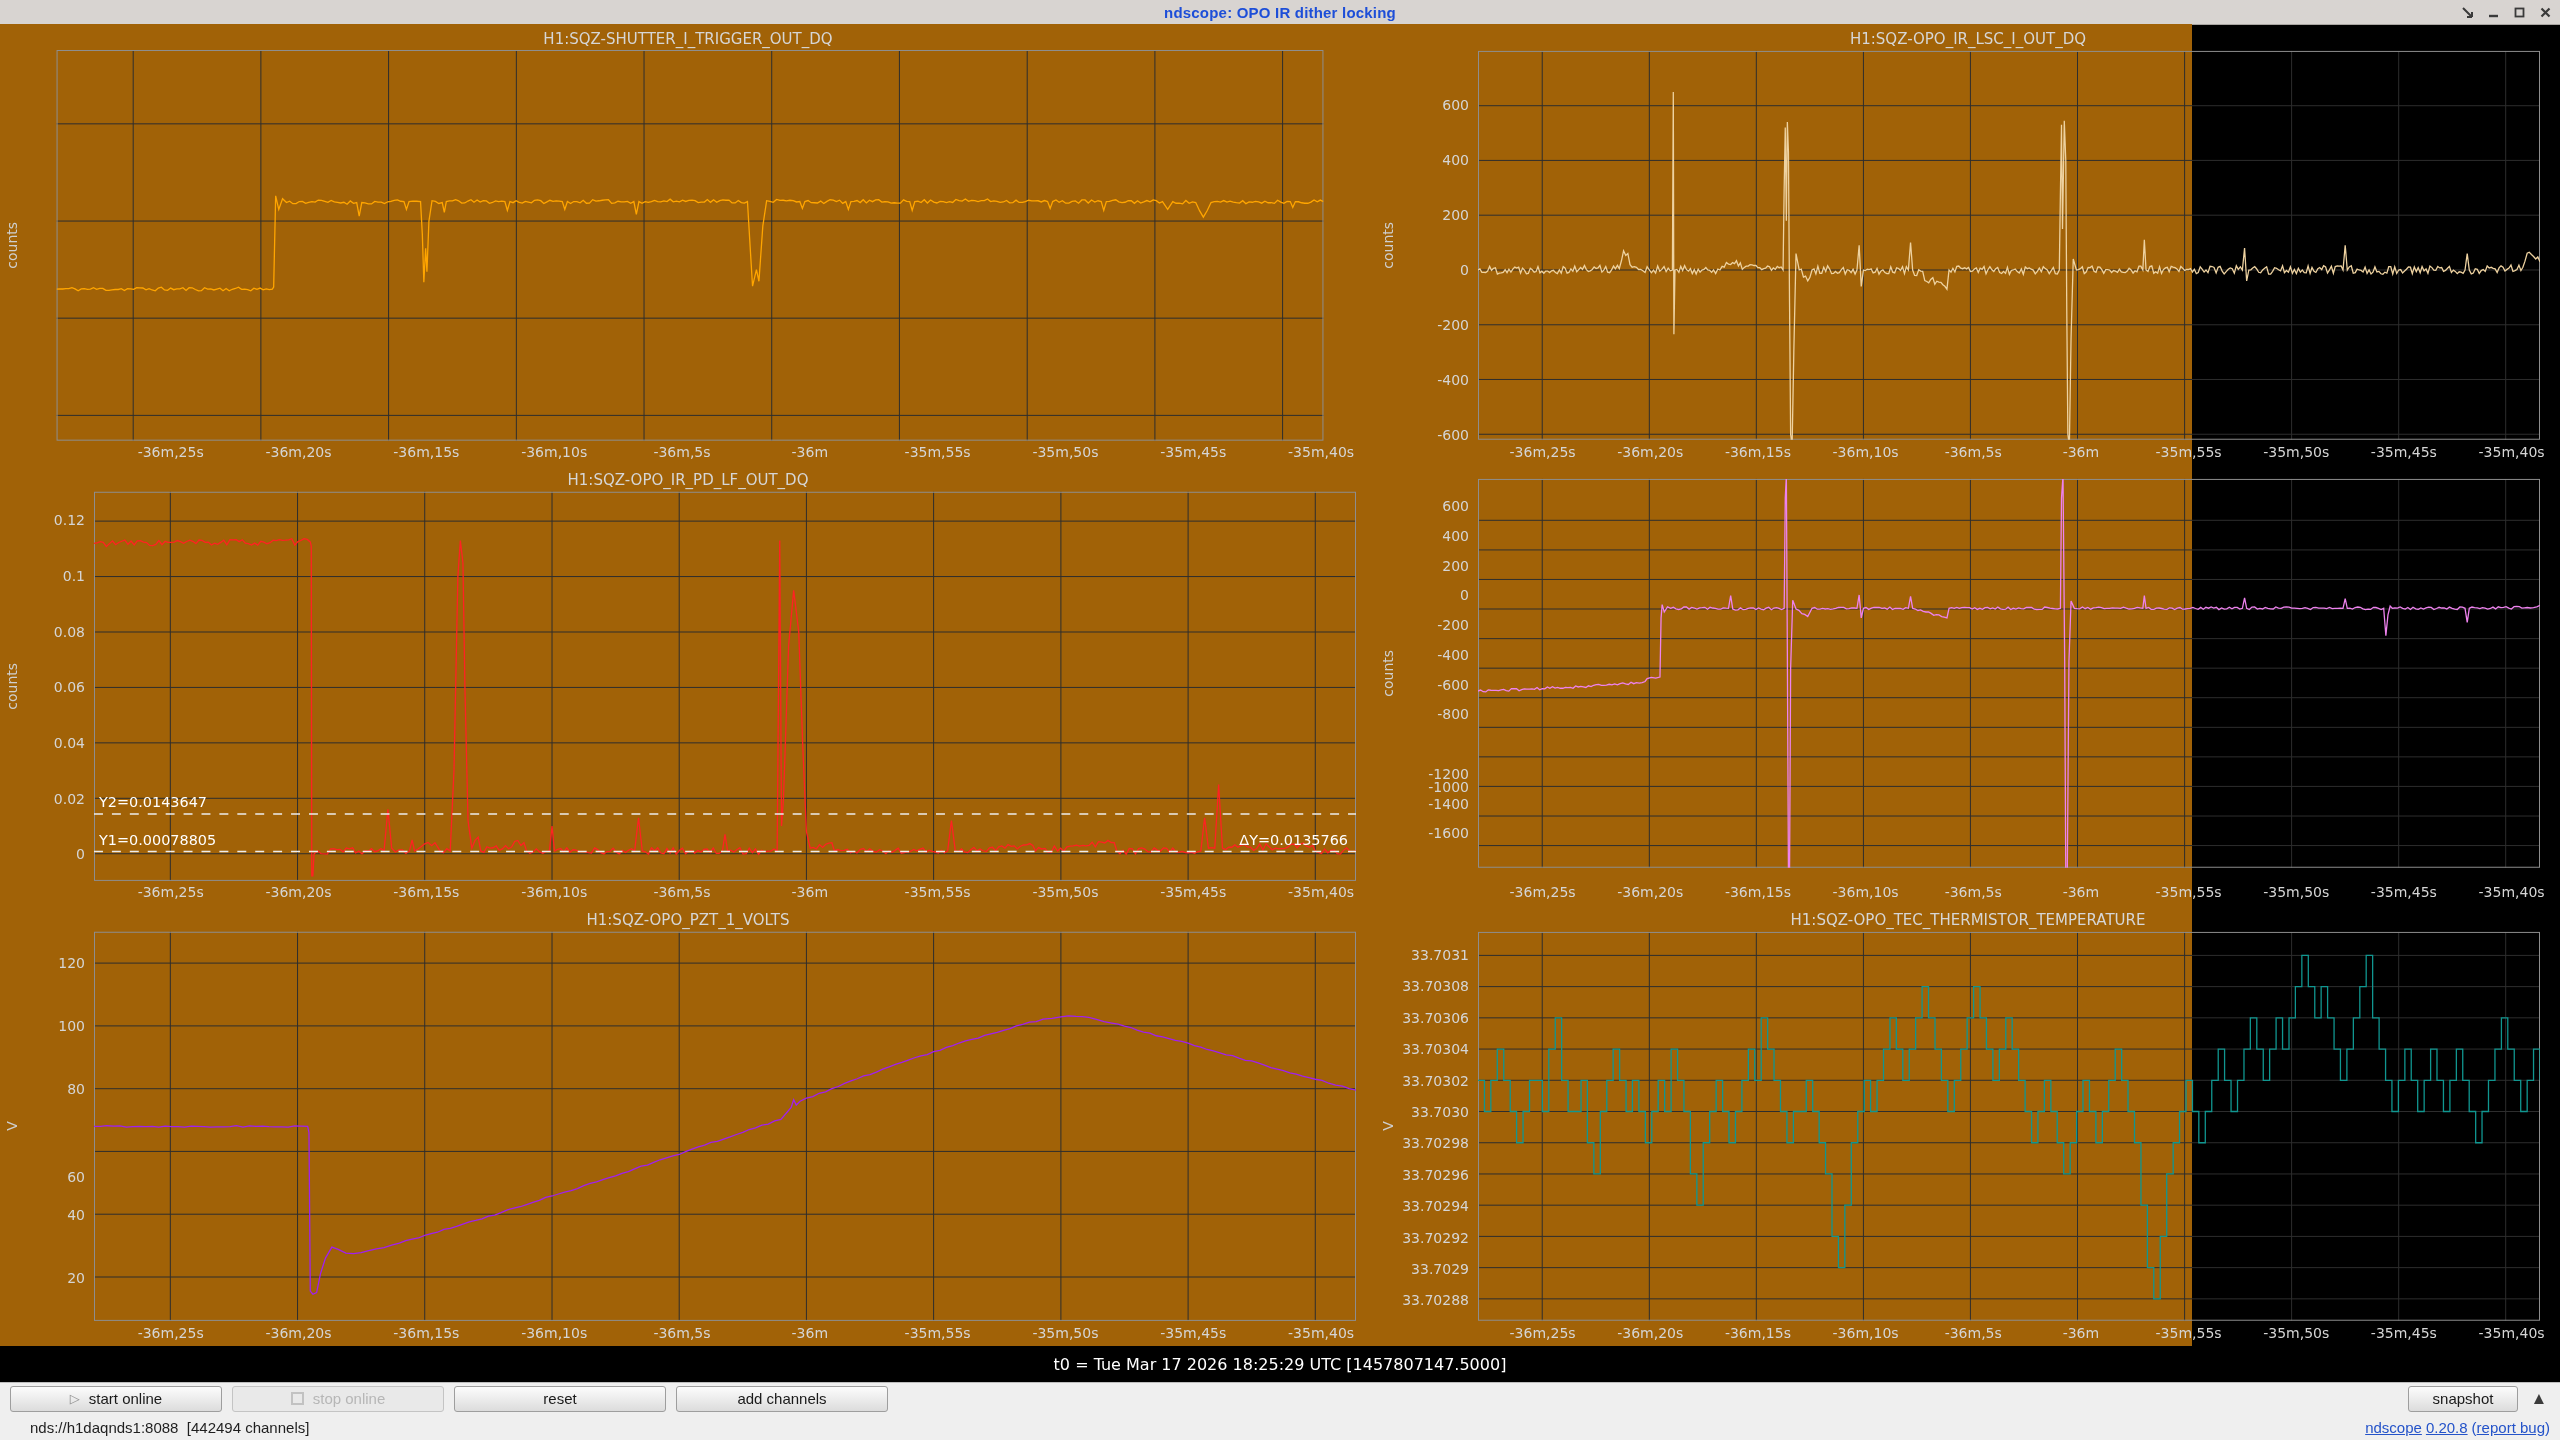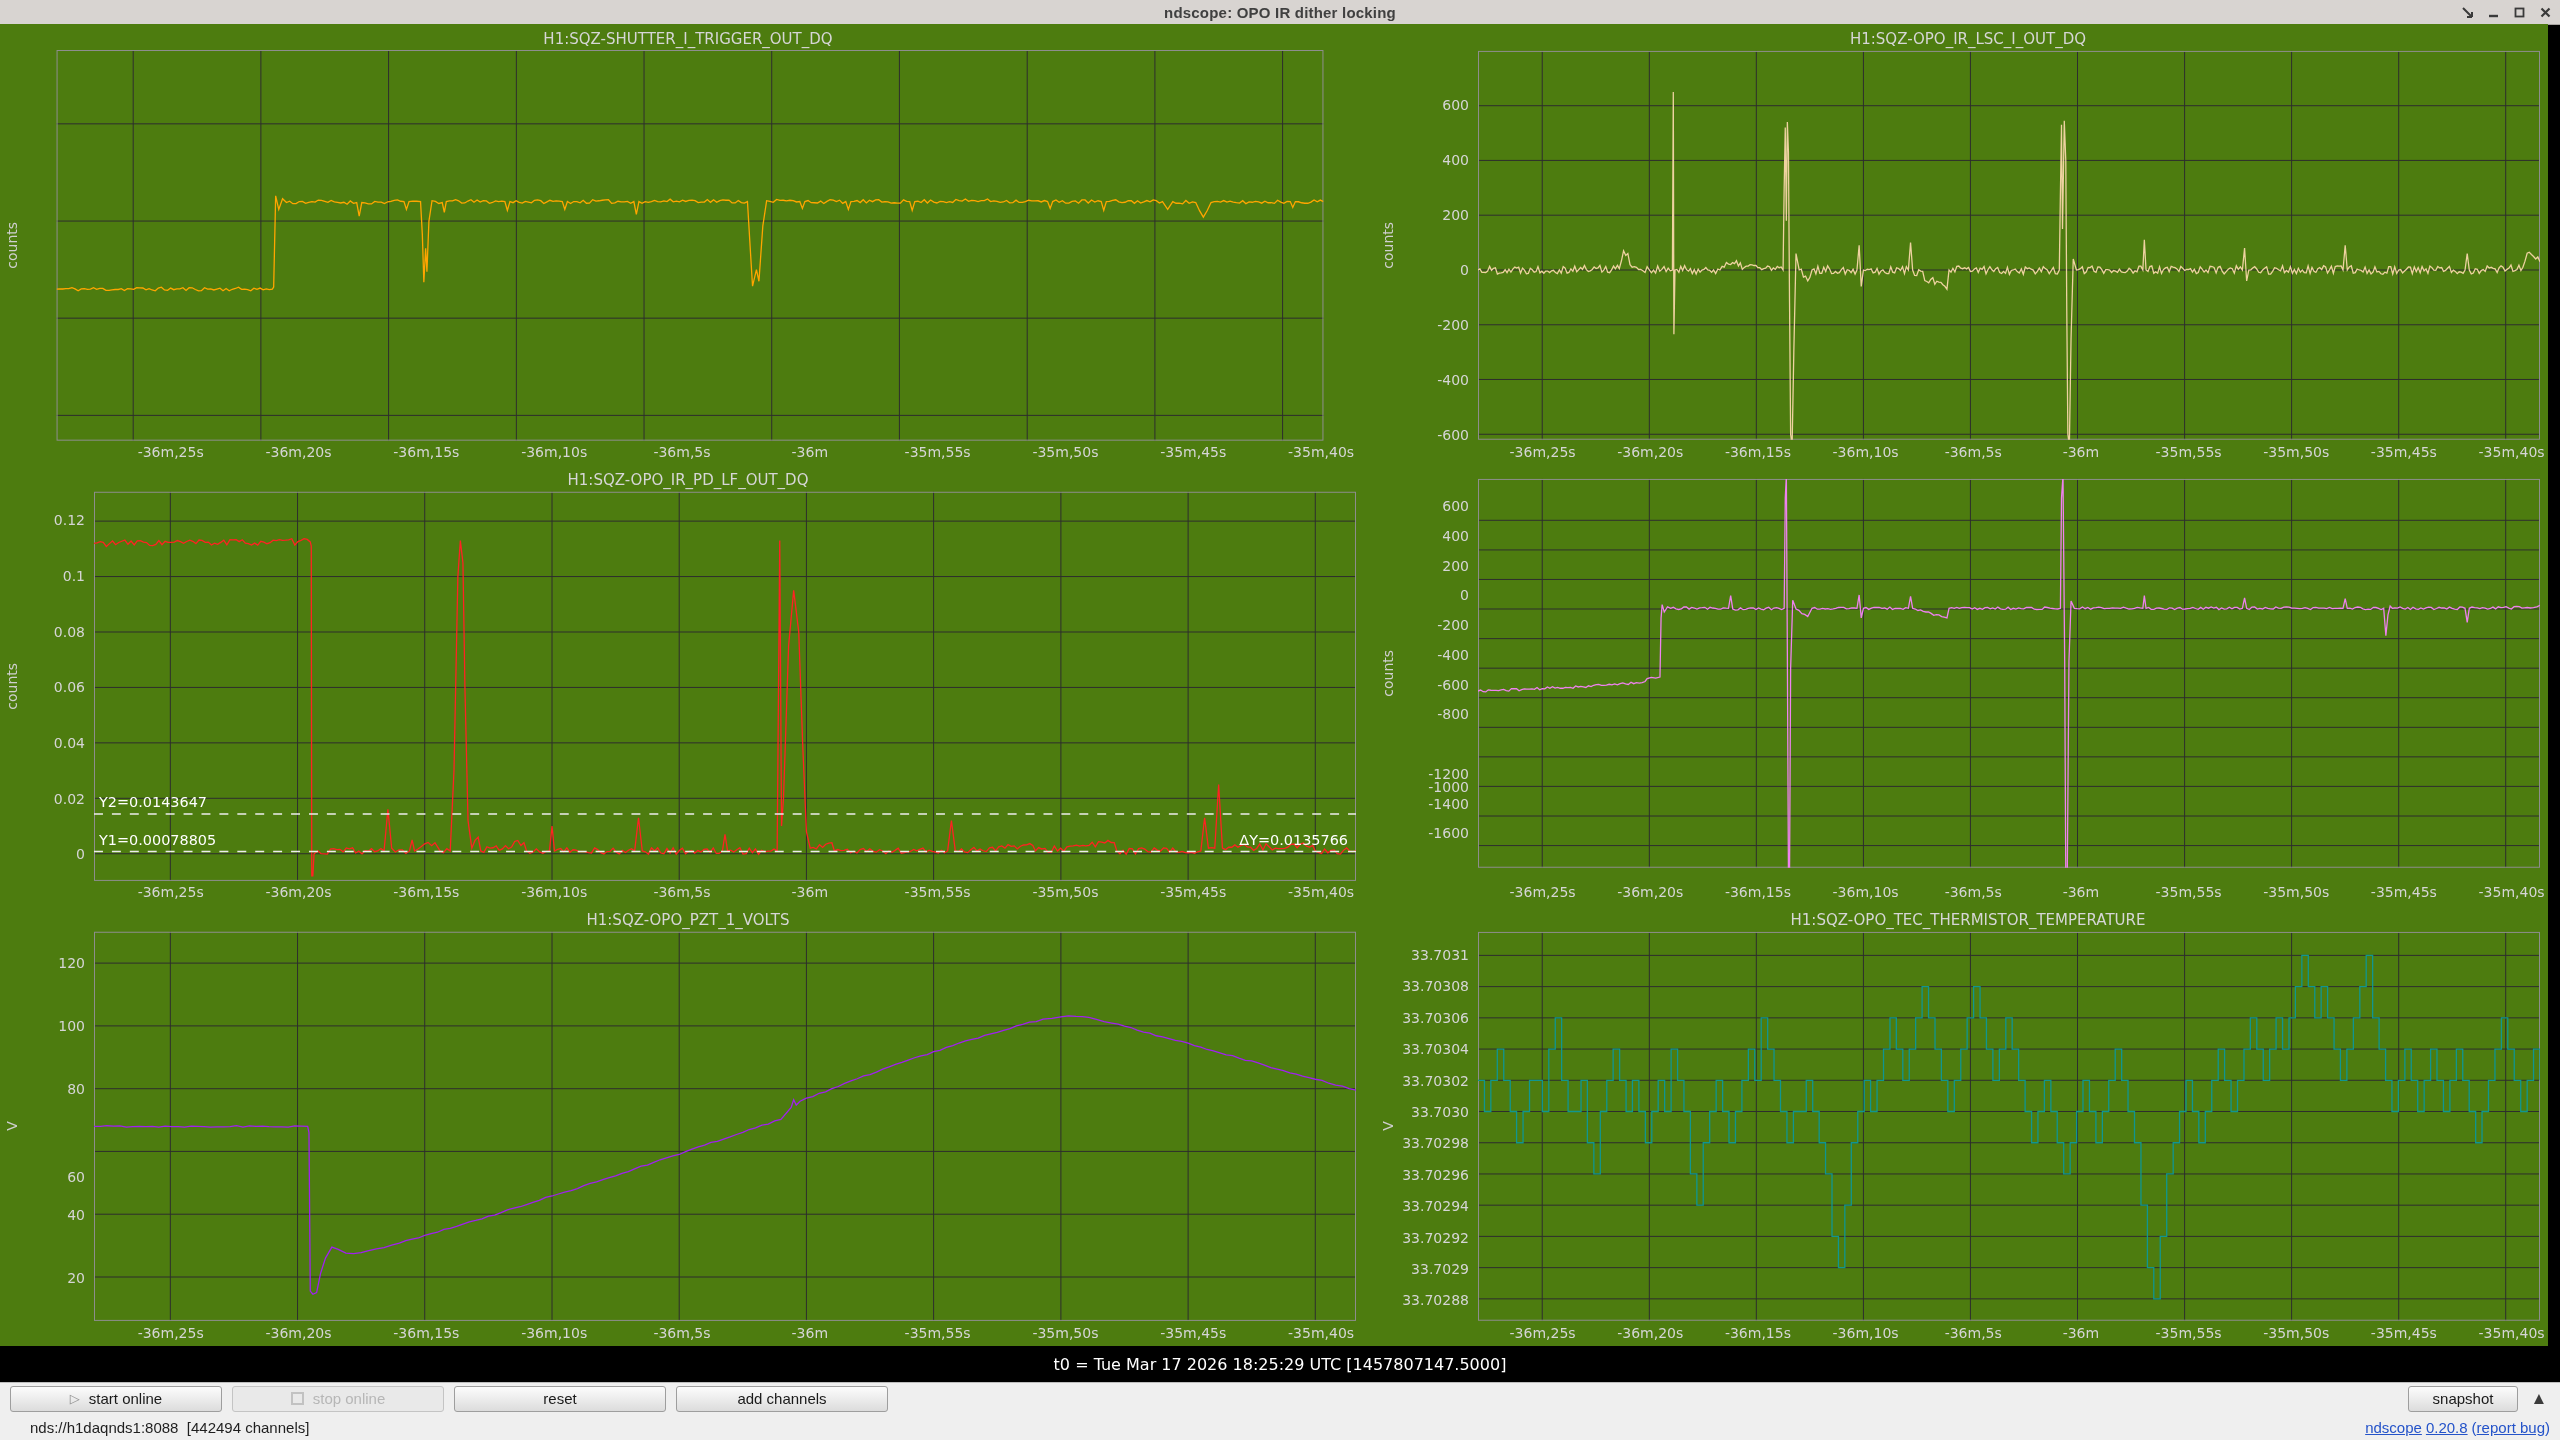--- a/index.html
+++ b/index.html
@@ -2,26 +2,26 @@
 <html><head>
 <meta charset="utf-8">
 <style>
   html,body{margin:0;padding:0;background:#000;}
   #window{position:relative;width:2560px;height:1440px;background:#000;overflow:hidden;
           font-family:"DejaVu Sans",sans-serif;}
   
   .titlebar{position:absolute;top:0;left:0;right:0;height:24px;background:#d8d4d1;
             border-bottom:1px solid #a9a5a1;display:flex;align-items:center;}
   .titlebar-text{flex:1;text-align:center;font-family:"Liberation Sans",sans-serif;
-                 font-size:15px;font-weight:bold;color:#404040;letter-spacing:.2px;}
+                 font-size:15px;font-weight:bold;color:#1d4ed8;letter-spacing:.2px;}
   .winbtns{position:absolute;right:6px;top:0;height:24px;display:flex;align-items:center;gap:8px;}
   .winbtn{width:18px;height:18px;display:flex;align-items:center;justify-content:center;cursor:default;}
   .winbtn svg{display:block;}
   
-  .main{position:absolute;top:24px;left:0;width:2548px;height:1322px;background:#4d7c0f;
+  .main{position:absolute;top:24px;left:0;width:2192px;height:1322px;background:#a16207;
         display:grid;grid-template-columns:1376px 1184px;grid-template-rows:repeat(3,1fr);}
   .plot{position:relative;display:flex;flex-direction:column;overflow:hidden;}
   .plot-title{height:26px;line-height:30px;text-align:center;color:#d6d6d6;font-size:15px;}
   .plot-body{flex:1;display:flex;min-height:0;}
   .ylabel{width:24px;display:flex;align-items:center;justify-content:center;
           writing-mode:vertical-rl;transform:rotate(180deg);
           color:#cfcfcf;font-size:14px;}
   .yticks{position:relative;}
   .col-left .yticks{width:70px;}
   .col-right .yticks{width:78px;}

